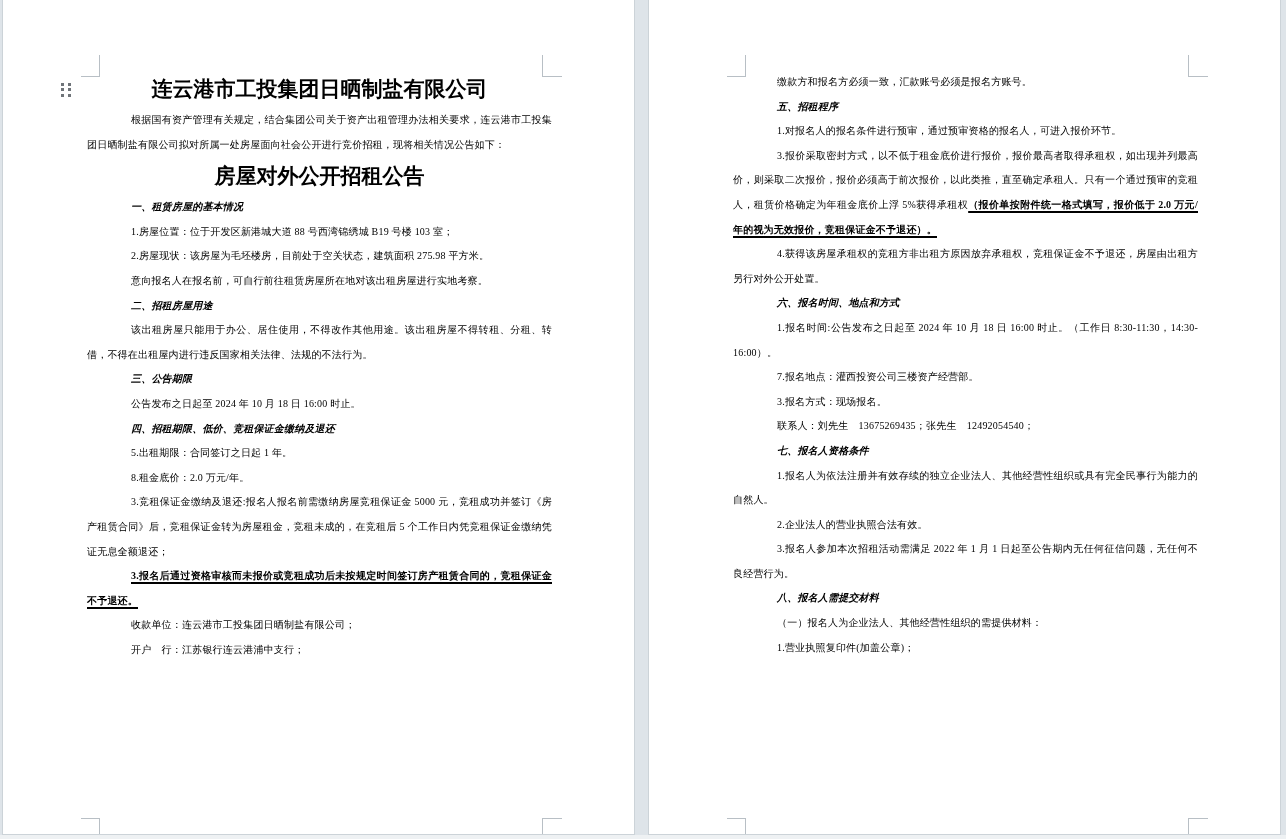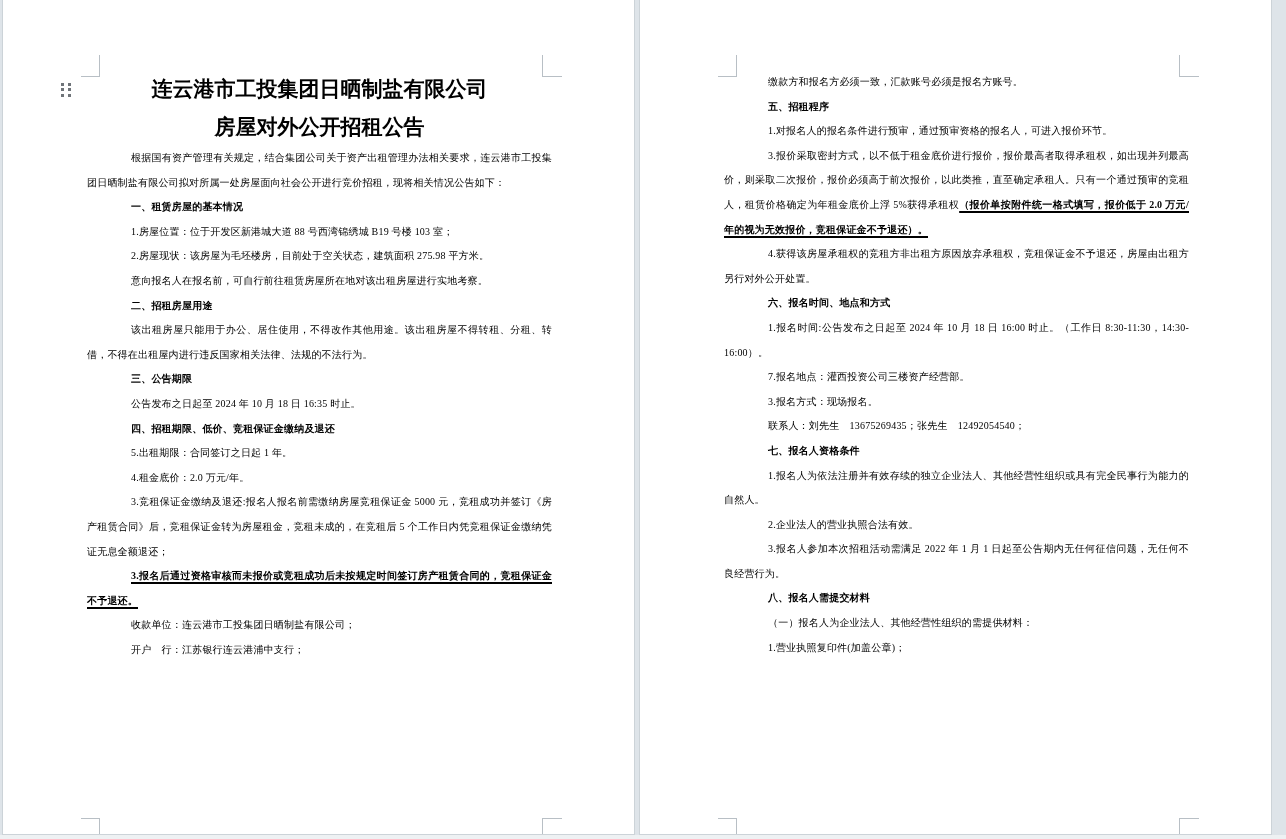--- a/index.html
+++ b/index.html
@@ -3,40 +3,40 @@
 <meta charset="utf-8">
 <style>
   html,body{margin:0;padding:0;}
   body{
     width:1286px;height:839px;overflow:hidden;
     background:#dee4e9;
     font-family:"Liberation Serif","DejaVu Serif",serif;
     color:#000;
   }
   .pages-row{
-    display:flex;gap:4px;padding:0 2px;height:835px;box-sizing:border-box;
+    display:flex;gap:13px;padding:0 2px;height:835px;box-sizing:border-box;
     background:#dee4e9;
   }
   .page{
     width:631px;height:834px;background:#ffffff;position:relative;
     border:1px solid #ccd3d8;border-top:none;box-sizing:content-box;
     overflow:hidden;
   }
   .bottom-strip{height:4px;background:#eef1f3;}
   .content{position:absolute;left:84px;top:70px;width:465px;}
   
   .blk{margin:0;}
   .title{
     text-align:center;font-weight:bold;font-size:21px;line-height:38px;
   }
   .heading,.para{
     font-size:10px;line-height:24.6px;text-indent:44px;text-align:justify;
     letter-spacing:0.2px;
   }
-  .heading{font-weight:bold;}
+  .heading{font-weight:bold;font-style:italic;}
   .b{font-weight:bold;}
   .u{text-decoration:underline;text-decoration-thickness:1.5px;text-underline-offset:3px;}
   
   .corner{position:absolute;}
   .corner.tl{left:78px;top:55px;width:18px;height:21px;border-right:1px solid #b8bfc5;border-bottom:1px solid #b8bfc5;}
   .corner.tr{left:539px;top:55px;width:19px;height:21px;border-left:1px solid #b8bfc5;border-bottom:1px solid #b8bfc5;}
   .corner.bl{left:78px;top:818px;width:18px;height:16px;border-right:1px solid #b8bfc5;border-top:1px solid #b8bfc5;}
   .corner.br{left:539px;top:818px;width:19px;height:16px;border-left:1px solid #b8bfc5;border-top:1px solid #b8bfc5;}
   
   .drag-handle{
@@ -58,33 +58,33 @@
     <div class="drag-handle">
       <span class="dot"></span>
         <span class="dot"></span>
       <span class="dot"></span>
         <span class="dot"></span>
       <span class="dot"></span>
         <span class="dot"></span>
     </div>
     <div class="content" id="page-content-0">
         <div class="blk title"><span>连云港市工投集团日晒制盐有限公司</span></div>
+        <div class="blk para"><span>根据国有资产管理有关规定，结合集团公司关于资产出租管理办法相关要求，连云港市工投集团日晒制盐有限公司拟对所属一处房屋面向社会公开进行竞价招租，现将相关情况公告如下：</span></div>
         <div class="blk title"><span>房屋对外公开招租公告</span></div>
-        <div class="blk para"><span>根据国有资产管理有关规定，结合集团公司关于资产出租管理办法相关要求，连云港市工投集团日晒制盐有限公司拟对所属一处房屋面向社会公开进行竞价招租，现将相关情况公告如下：</span></div>
         <div class="blk heading"><span>一、租赁房屋的基本情况</span></div>
         <div class="blk para"><span>1.房屋位置：位于开发区新港城大道 88 号西湾锦绣城 B19 号楼 103 室；</span></div>
         <div class="blk para"><span>2.房屋现状：该房屋为毛坯楼房，目前处于空关状态，建筑面积 275.98 平方米。</span></div>
         <div class="blk para"><span>意向报名人在报名前，可自行前往租赁房屋所在地对该出租房屋进行实地考察。</span></div>
         <div class="blk heading"><span>二、招租房屋用途</span></div>
         <div class="blk para"><span>该出租房屋只能用于办公、居住使用，不得改作其他用途。该出租房屋不得转租、分租、转借，不得在出租屋内进行违反国家相关法律、法规的不法行为。</span></div>
         <div class="blk heading"><span>三、公告期限</span></div>
-        <div class="blk para"><span>公告发布之日起至 2024 年 10 月 18 日 16:35 时止。</span></div>
+        <div class="blk para"><span>公告发布之日起至 2024 年 10 月 18 日 16:00 时止。</span></div>
         <div class="blk heading"><span>四、招租期限、低价、竞租保证金缴纳及退还</span></div>
         <div class="blk para"><span>5.出租期限：合同签订之日起 1 年。</span></div>
-        <div class="blk para"><span>4.租金底价：2.0 万元/年。</span></div>
+        <div class="blk para"><span>8.租金底价：2.0 万元/年。</span></div>
         <div class="blk para"><span>3.竞租保证金缴纳及退还:报名人报名前需缴纳房屋竞租保证金 5000 元，竞租成功并签订《房产租赁合同》后，竞租保证金转为房屋租金，竞租未成的，在竞租后 5 个工作日内凭竞租保证金缴纳凭证无息全额退还；</span></div>
         <div class="blk para"><span class="b u">3.报名后通过资格审核而未报价或竞租成功后未按规定时间签订房产租赁合同的，竞租保证金不予退还。</span></div>
         <div class="blk para"><span>收款单位：连云港市工投集团日晒制盐有限公司；</span></div>
         <div class="blk para"><span>开户　行：江苏银行连云港浦中支行；</span></div>
         <div class="blk para"></div>
       </div>
   </div>
   <div class="page">
     <div class="corner tl"></div>
     <div class="corner tr"></div>

